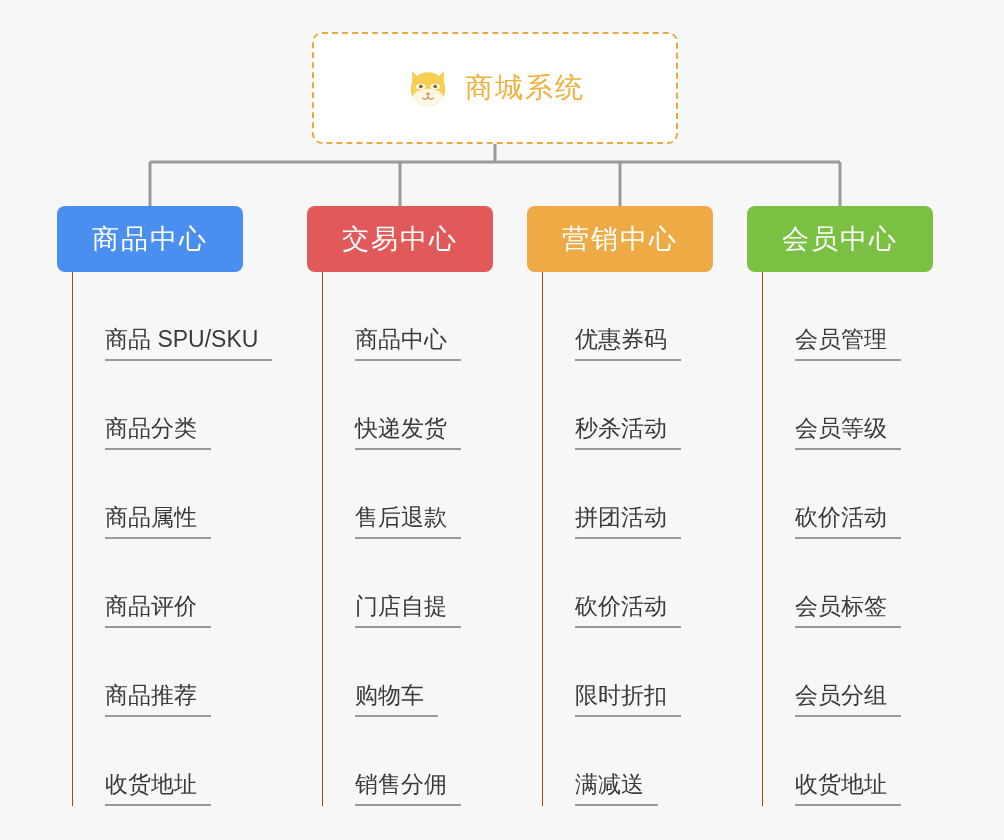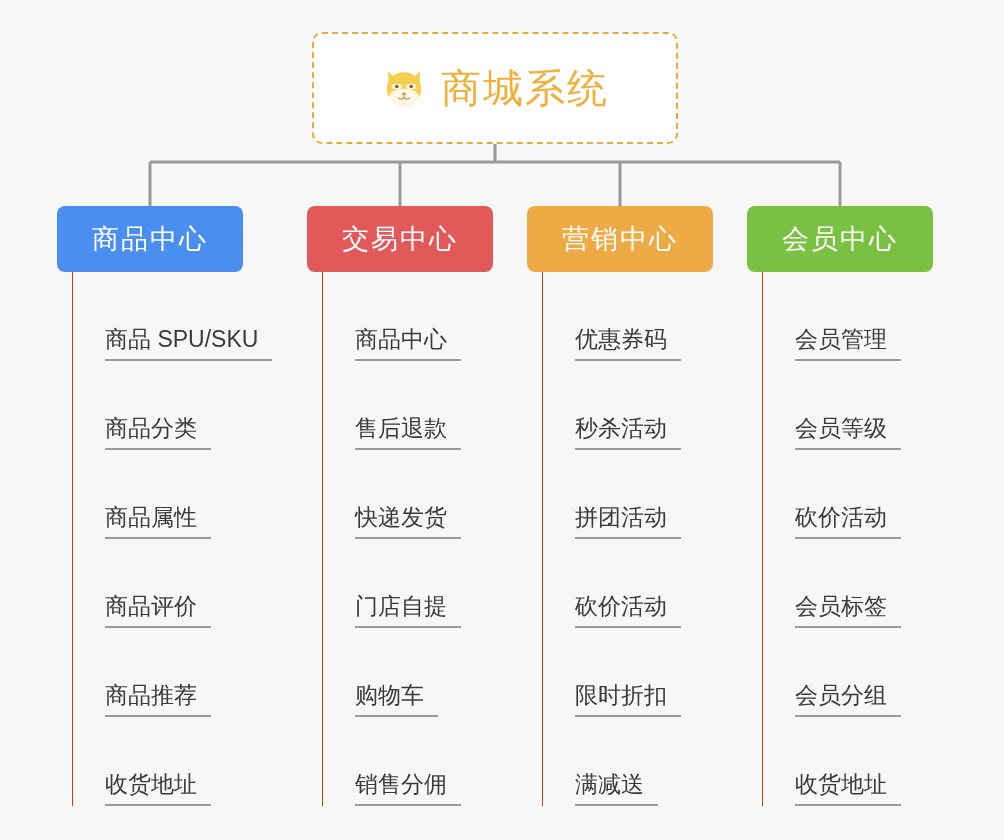--- a/index.html
+++ b/index.html
@@ -38,21 +38,21 @@
     gap: 14px;
   }
   .root-emoji {
     width: 46px;
     height: 46px;
     position: relative;
     display: block;
     flex: 0 0 auto;
   }
   .root-title {
-    font-size: 40px;
+    font-size: 28px;
     color: #efb03c;
     letter-spacing: 2px;
     line-height: 1;
     white-space: nowrap;
   }
 
   
   .connectors {
     position: absolute;
     left: 0;
@@ -176,24 +176,24 @@
     </div>
   </div>
 
   <div class="column" id="col-1">
     <div class="col-head">交易中心</div>
     <div class="col-body">
       <div class="leaf">
           <span class="leaf-inner">商品中心</span>
         </div>
       <div class="leaf">
+          <span class="leaf-inner">快递发货</span>
+        </div>
+      <div class="leaf">
           <span class="leaf-inner">售后退款</span>
-        </div>
-      <div class="leaf">
-          <span class="leaf-inner">快递发货</span>
         </div>
       <div class="leaf">
           <span class="leaf-inner">门店自提</span>
         </div>
       <div class="leaf">
           <span class="leaf-inner">购物车</span>
         </div>
       <div class="leaf">
           <span class="leaf-inner">销售分佣</span>
         </div>

